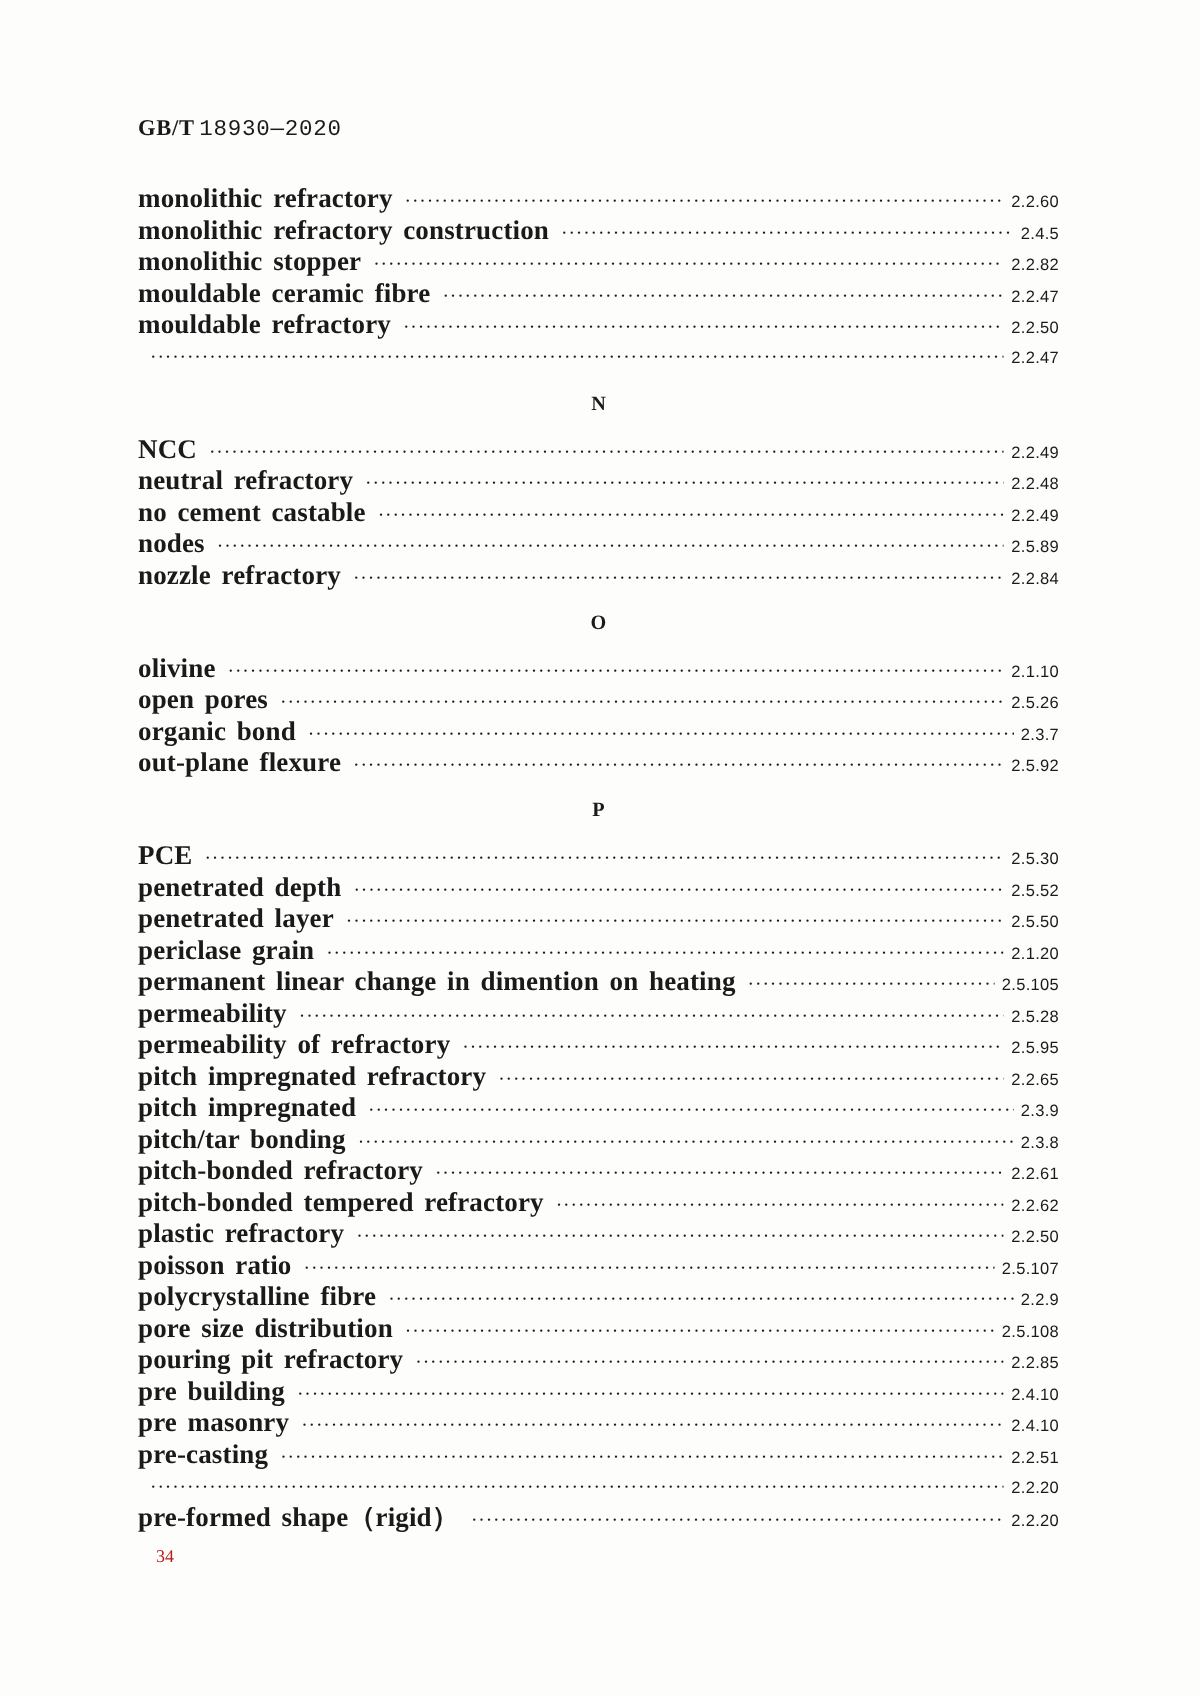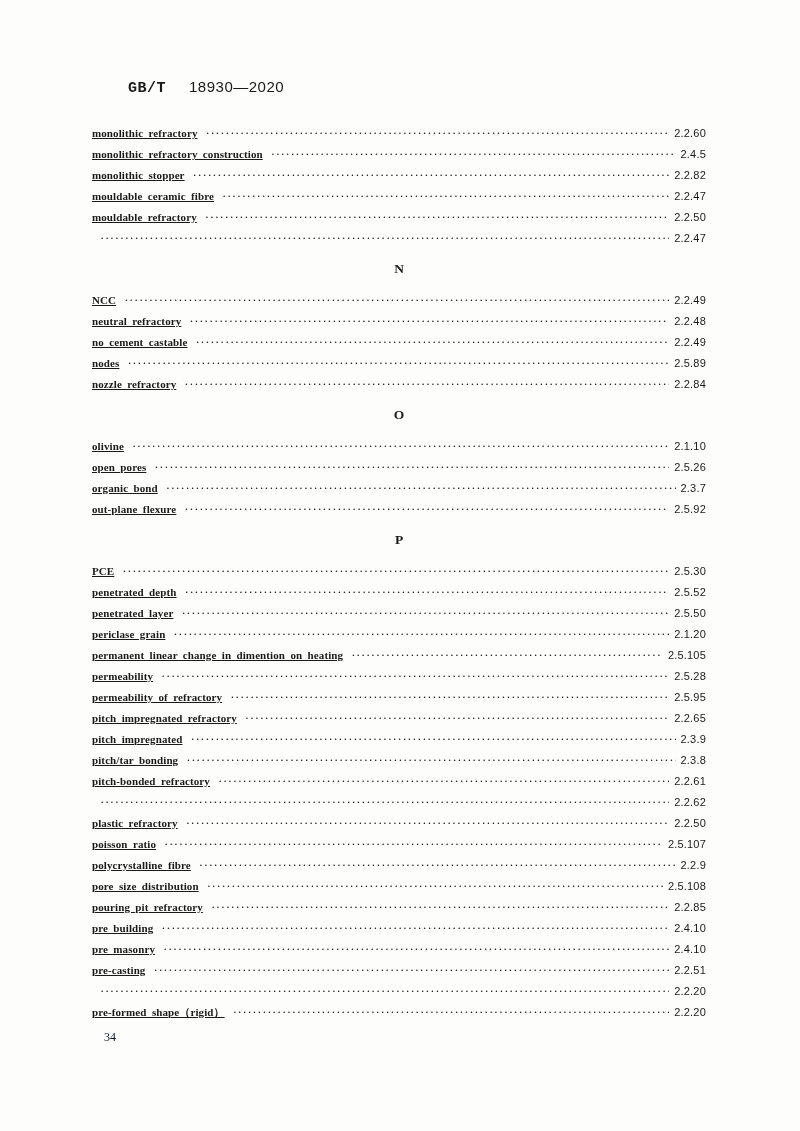--- a/index.html
+++ b/index.html
@@ -8,49 +8,49 @@
     width:800px;height:1131px;
     background:#fdfdfc;
     font-family:"Liberation Serif",serif;
     color:#1a1a1a;
     overflow:hidden;
   }
   .doc-header{
     position:absolute;left:92px;top:78px;
     font-size:15px;font-weight:bold;white-space:nowrap;
   }
-  .hdr-code{font-family:Liberation Mono, monospace;letter-spacing:.5px;margin-left:36px;}
-  .hdr-num{font-family:Liberation Sans, sans-serif;font-weight:normal;letter-spacing:.5px;margin-left:23px;}
+  .hdr-code{font-family:Liberation Serif, serif;letter-spacing:.5px;}
+  .hdr-num{font-family:Liberation Mono, monospace;font-weight:normal;letter-spacing:.5px;margin-left:3px;}
   .index-list{
     position:absolute;left:92px;top:122px;width:614px;
   }
   .entry-row{
     display:flex;align-items:baseline;
     height:21px;line-height:21px;
   }
   .term{
-    font-weight:bold;font-size:11px;white-space:nowrap;
-    word-spacing:2.5px;letter-spacing:.1px;text-decoration:underline;
+    font-weight:bold;font-size:18px;white-space:nowrap;
+    word-spacing:2.5px;letter-spacing:.1px;
   }
   .dots{
     flex:1 1 auto;overflow:hidden;white-space:nowrap;
     font-size:13px;letter-spacing:.6px;
     margin:0 5px 0 8px;color:#1a1a1a;
   }
   .ref{
     font-family:"Liberation Sans",sans-serif;
     font-size:11px;white-space:nowrap;letter-spacing:.2px;
   }
   .letter-row{
     height:21px;line-height:21px;margin:10px 0;
     text-align:center;font-weight:bold;font-size:13.5px;
   }
   .page-number{
     position:absolute;left:104px;top:1030px;
-    font-size:12px;color:#0f172a;
+    font-size:12px;color:#b91c1c;
   }
 </style>
 </head>
 <body>
 
 <div class="page">
   <div class="doc-header">
     <span class="hdr-code">GB/T</span><span class="hdr-num">18930—2020</span>
   </div>
 
@@ -181,20 +181,21 @@
         <span class="term">pitch/tar bonding</span>
         <span class="dots">····································································································································································································································································</span>
         <span class="ref">2.3.8</span>
       </div>
       <div class="entry-row">
         <span class="term">pitch-bonded refractory</span>
         <span class="dots">····································································································································································································································································</span>
         <span class="ref">2.2.61</span>
       </div>
       <div class="entry-row">
+        <span class="term">pitch-bonded tempered refractory</span>
         <span class="dots">····································································································································································································································································</span>
         <span class="ref">2.2.62</span>
       </div>
       <div class="entry-row">
         <span class="term">plastic refractory</span>
         <span class="dots">····································································································································································································································································</span>
         <span class="ref">2.2.50</span>
       </div>
       <div class="entry-row">
         <span class="term">poisson ratio</span>

